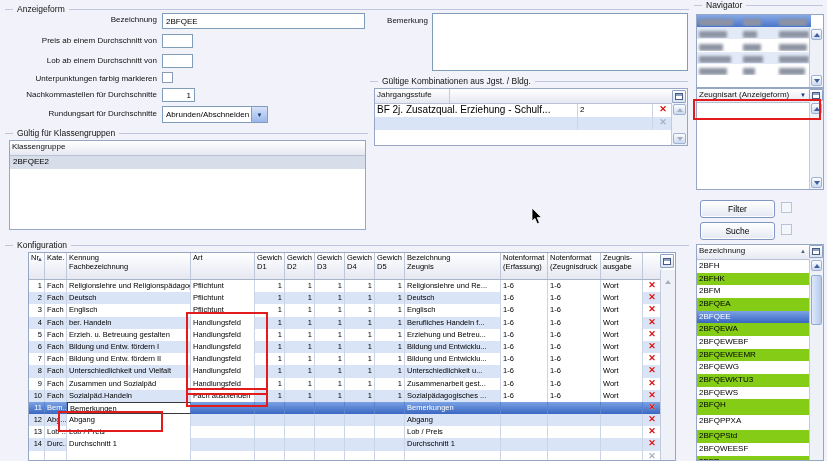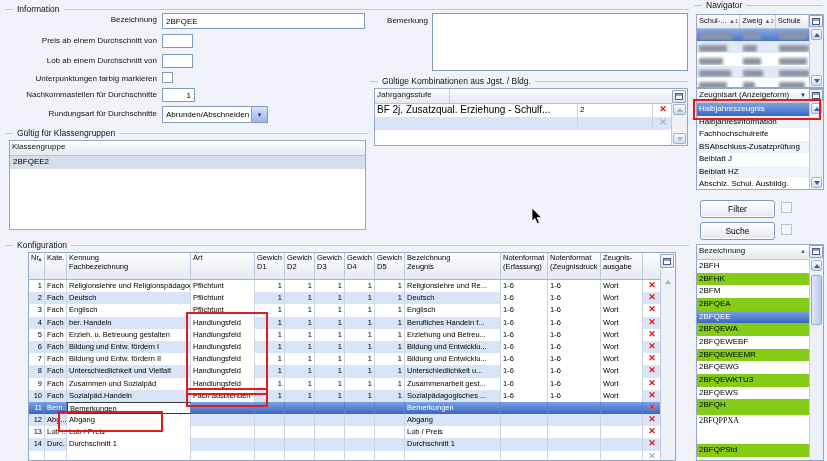--- a/index.html
+++ b/index.html
@@ -76,21 +76,21 @@
     font-size:8.5px;display:flex;align-items:center;justify-content:center;box-shadow:inset 0 0 0 1px #fff;}
   
   .annot{position:absolute;border:2px solid #e21c1c;pointer-events:none;z-index:50;}
 </style>
 </head>
 <body>
 
 <div id="screen">
 
   <div class="grp" style="left:5px;top:9px;width:684px;">
-    <span class="grp-label">Information</span>
+    <span class="grp-label">Anzeigeform</span>
   </div>
 
   <div class="flabel" style="left:7px;top:15px;">Bezeichnung</div>
   <input class="tinput" style="left: 162px; top: 13px; width: 203px; height: 16px;" value="2BFQEE">
 
   <div class="flabel" style="left:7px;top:36px;">Preis ab einem Durchschnitt von</div>
   <input class="tinput" style="left: 162px; top: 34px; width: 31px; height: 14px;" value="">
 
   <div class="flabel" style="left:7px;top:56px;">Lob ab einem Durchschnitt von</div>
   <input class="tinput" style="left: 162px; top: 54px; width: 31px; height: 14px;" value="">
@@ -475,28 +475,20 @@
     <div class="sbv" style="right:0;top:17px;bottom:0;width:14px;">
       <span style="position:absolute;top:10px;left:4px;" class="tri-up tri-grey"></span>
     </div>
   </div>
 
   <div class="grp" style="left:694px;top:5px;width:129px;">
     <span class="grp-label">Navigator</span>
   </div>
 
   <div class="gridbox" style="left:696px;top:14px;width:128px;height:74px;">
-    <div class="ghead" style="height:13px;" id="schoolhead">
-        <div class="gh" style="width: 44px; font-size: 7.5px;"><span>Schul-...</span><span class="sort" style="position: absolute; right: 1px; top: 3px;">▲1</span></div>
-        <div class="gh" style="width: 36px; font-size: 7.5px;"><span>Zweig</span><span class="sort" style="position: absolute; right: 1px; top: 3px;">▲2</span></div>
-        <div class="gh" style="width: 34px; font-size: 7.5px;"><span>Schule</span></div>
-        <div class="fcbtn" style="width: 14px; height: 12px;">
-          <span class="fcg"></span>
-        </div>
-      </div>
     <div id="schoolrows">
         <div class="navrow sel" style="width: 114px;">
           <span style="width: 44px; overflow: hidden;"><span class="blurbar" style="width: 34px;"></span></span>
           <span style="width: 36px; overflow: hidden;"><span class="blurbar" style="width: 18px;"></span></span>
           <span style="width: 34px; overflow: hidden;"><span class="blurbar" style="width: 28px;"></span></span>
         </div>
         <div class="navrow alt" style="width: 114px;">
           <span style="width: 44px; overflow: hidden;"><span class="blurbar" style="width: 28px;"></span></span>
           <span style="width: 36px; overflow: hidden;"><span class="blurbar" style="width: 14px;"></span></span>
           <span style="width: 34px; overflow: hidden;"><span class="blurbar" style="width: 30px;"></span></span>
@@ -530,29 +522,20 @@
   <div class="gridbox" style="left:696px;top:88px;width:128px;height:102px;">
     <div class="ghead" style="height:13px;">
       <div class="gh" style="flex:1;border-right:none;">
         <span>Zeugnisart (Anzeigeform)</span>
         <span class="dd-arrow" style="position:absolute;right:3px;top:3px;">▼</span>
       </div>
       <div class="fcbtn" style="width:14px;height:12px;">
           <span class="fcg"></span>
         </div>
     </div>
-    <div id="zeugitems" style="width:114px;">
-        <div class="nav-item sel">Halbjahreszeugnis</div>
-        <div class="nav-item alt">Halbjahresinformation</div>
-        <div class="nav-item">Fachhochschulreife</div>
-        <div class="nav-item alt">BSAbschluss-Zusatzprüfung</div>
-        <div class="nav-item">Beiblatt J</div>
-        <div class="nav-item alt">Beiblatt HZ</div>
-        <div class="nav-item">Abschlz. Schul. Ausbildg.</div>
-      </div>
     <div class="sbv" style="right:0;top:13px;bottom:0;width:13px;">
       <span class="sbtn" style="top:1px;">
           <span class="tri-up"></span>
         </span>
       <span class="sbtn" style="bottom:1px;">
           <span class="tri-down"></span>
         </span>
     </div>
   </div>
 
@@ -582,21 +565,21 @@
         <div class="nav-item" style="height: 12.68px;">2BFM</div>
         <div class="nav-item stripe" style="height: 12.68px;">2BFQEA</div>
         <div class="nav-item sel" style="height: 12.68px;">2BFQEE</div>
         <div class="nav-item stripe" style="height: 12.68px;">2BFQEWA</div>
         <div class="nav-item" style="height: 12.68px;">2BFQEWEBF</div>
         <div class="nav-item stripe" style="height: 12.68px;">2BFQEWEEMR</div>
         <div class="nav-item" style="height: 12.68px;">2BFQEWG</div>
         <div class="nav-item stripe" style="height: 12.68px;">2BFQEWKTU3</div>
         <div class="nav-item" style="height: 12.68px;">2BFQEWS</div>
         <div class="nav-item stripe" style="height: 16px;">2BFQH</div>
-        <div class="nav-item" style="height: 29px; font-family: Liberation Serif, serif;">2BFQPPXA</div>
+        <div class="nav-item" style="height: 15px;">2BFQPPXA</div>
         <div class="nav-item stripe" style="height: 12.68px;">2BFQPStd</div>
         <div class="nav-item" style="height: 12.68px;">2BFQWEESF</div>
         <div class="nav-item stripe" style="height: 12.68px;">2BFR</div>
       </div>
     <div class="sbv" style="right:0;top:14px;bottom:0;width:13px;">
       <span class="sbtn" style="top:1px;">
           <span class="tri-up"></span>
         </span>
       <span class="sthumb" style="top:16px;height:48px;"></span>
     </div>

